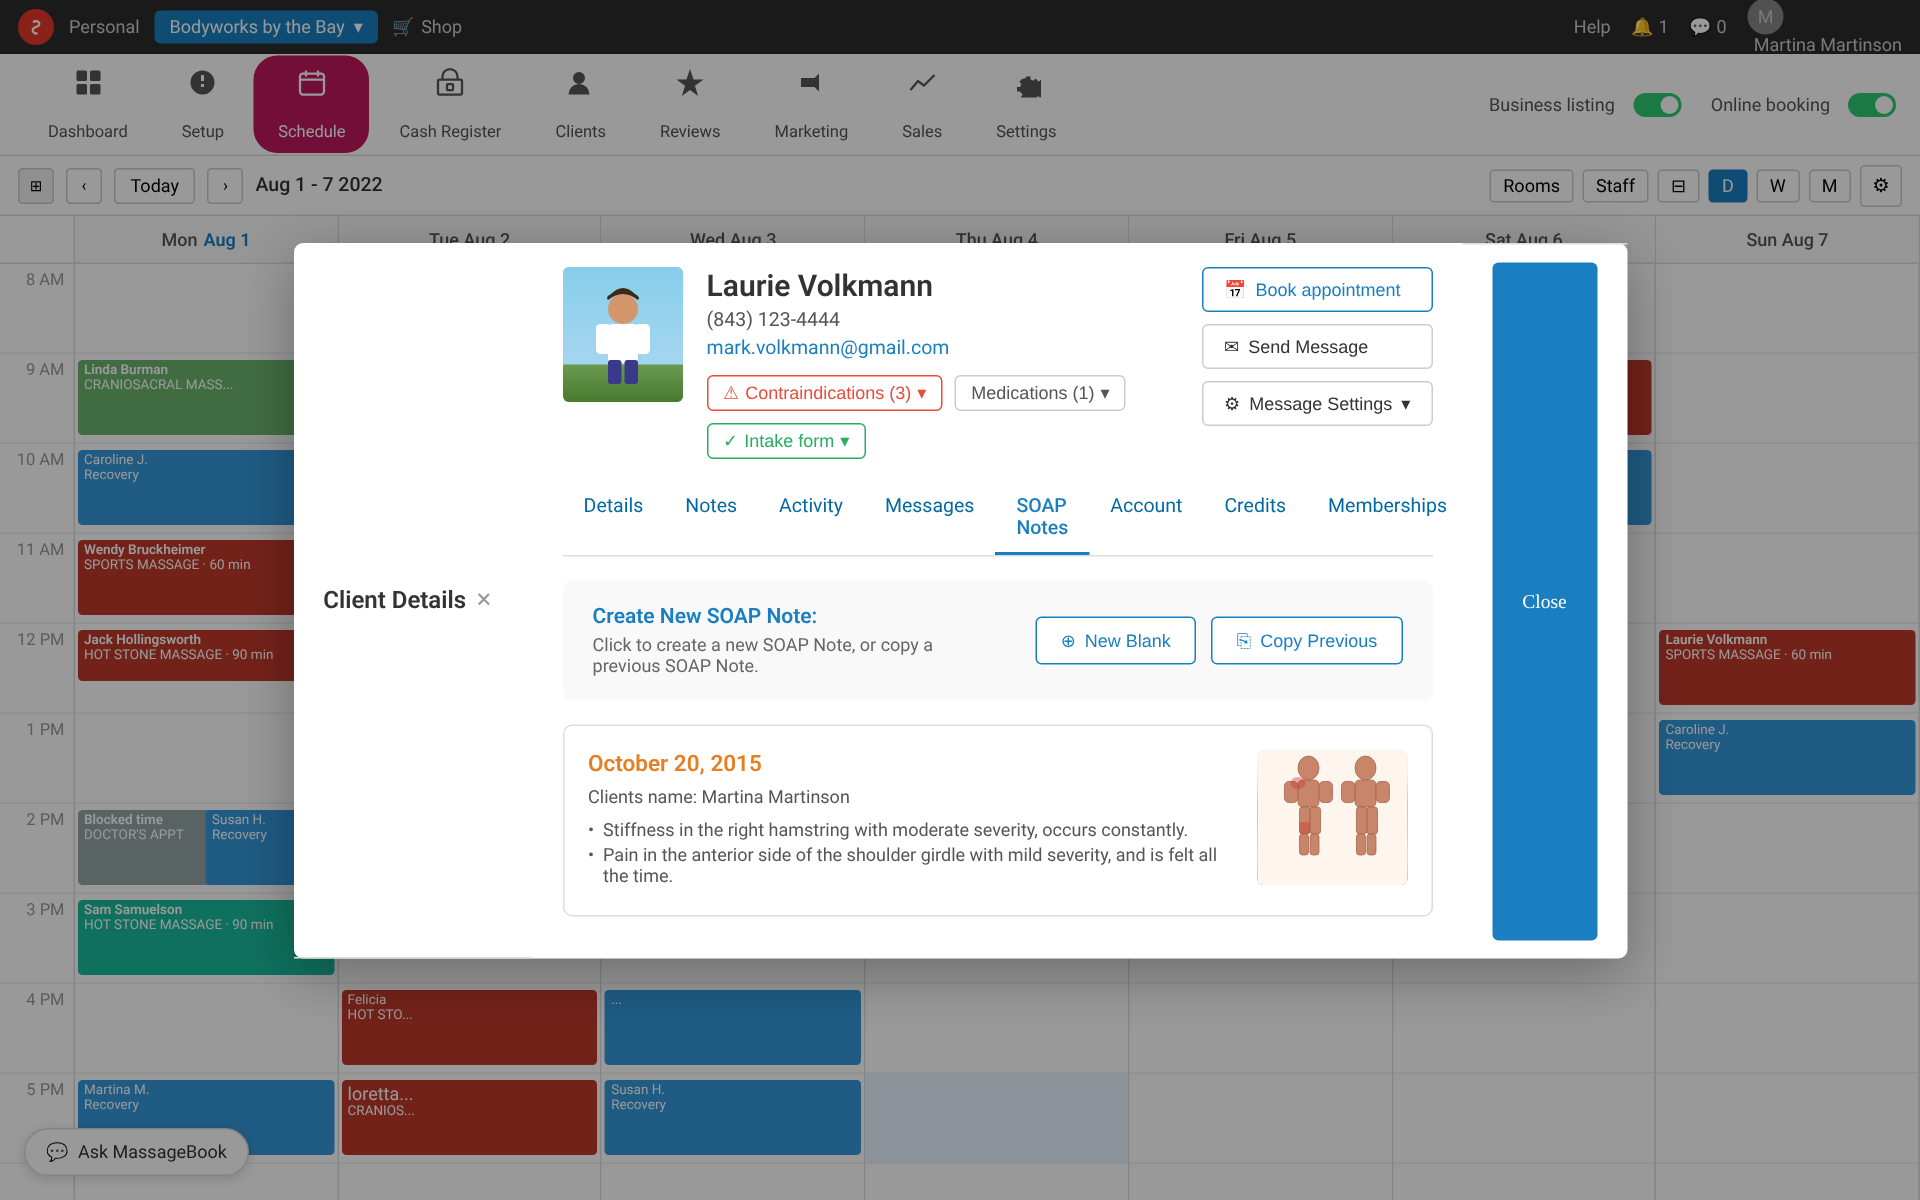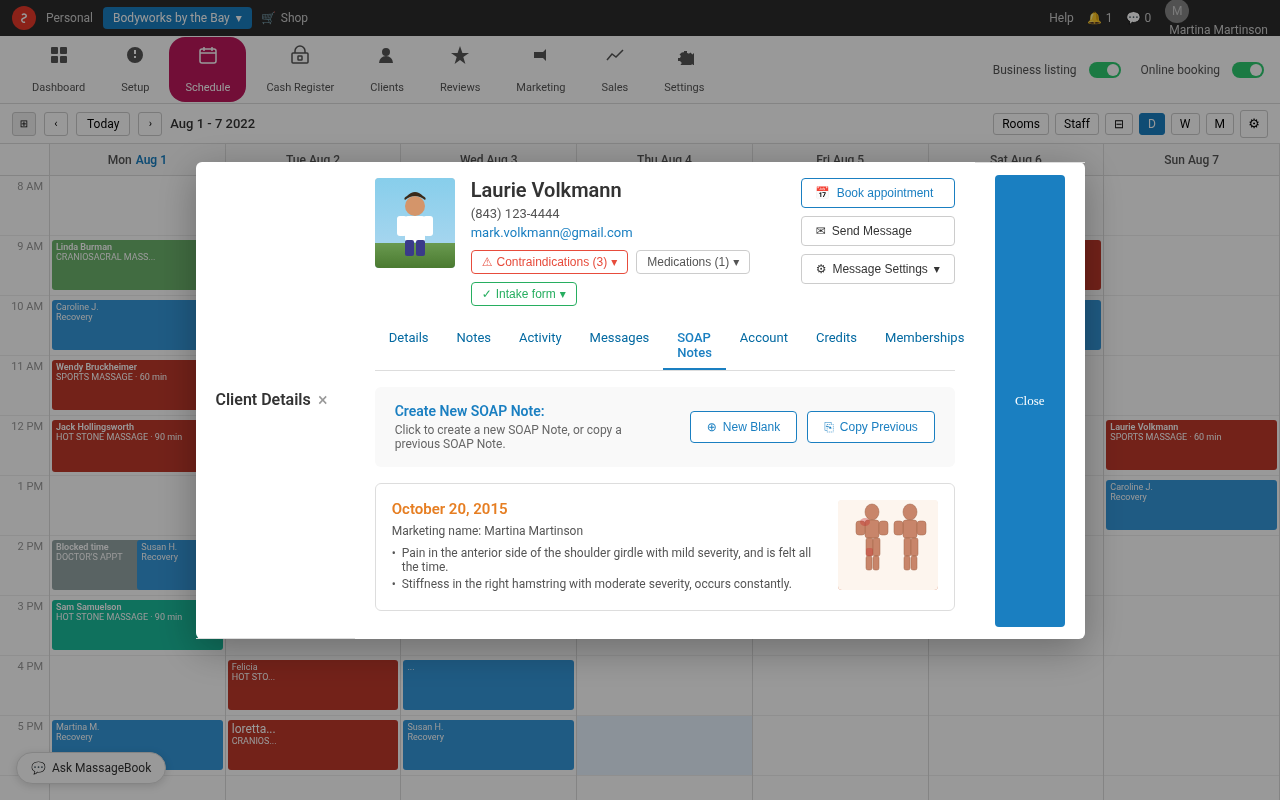--- a/index.html
+++ b/index.html
@@ -252,21 +252,21 @@
               <div style="font-size:9px">Recovery</div>
             </div>
         </div>
         <div class="cal-slot" style="position:relative">
           <div class="cal-event event-red" style="top:4px;height:50px">
               <div style="font-weight:600;font-size:9px">Wendy Bruckheimer</div>
               <div style="font-size:9px">SPORTS MASSAGE · 60 min</div>
             </div>
         </div>
         <div class="cal-slot" style="position:relative">
-          <div class="cal-event event-red" style="top:4px;height:52px">
+          <div class="cal-event event-red" style="top:4px;height:34px">
               <div style="font-weight:600;font-size:9px">Jack Hollingsworth</div>
               <div style="font-size:9px">HOT STONE MASSAGE · 90 min</div>
             </div>
         </div>
         <div class="cal-slot"></div>
         <div class="cal-slot" style="position:relative">
           <div class="cal-event event-gray" style="top:4px;height:50px">
               <div style="font-weight:600;font-size:9px">Blocked time</div>
               <div style="font-size:9px">DOCTOR'S APPT</div>
             </div>
@@ -568,24 +568,24 @@
           <button class="soap-btn">
             <span>⎘</span>
             <span>Copy Previous</span>
           </button>
         </div>
       </div>
 
       <div class="soap-note-card">
         <div class="soap-note-content">
           <div class="soap-note-date">October 20, 2015</div>
-          <div class="soap-note-provider">Marketing name: Martina Martinson</div>
+          <div class="soap-note-provider">Clients name: Martina Martinson</div>
           <ul class="soap-note-items">
+            <li>Stiffness in the right hamstring with moderate severity, occurs constantly.</li>
             <li>Pain in the anterior side of the shoulder girdle with mild severity, and is felt all the time.</li>
-            <li>Stiffness in the right hamstring with moderate severity, occurs constantly.</li>
           </ul>
         </div>
         <div class="soap-note-img">
 
           <svg width="100" height="90" viewBox="0 0 100 90" xmlns="http://www.w3.org/2000/svg">
             <rect width="100" height="90" fill="#fdf5ee"></rect>
 
             <ellipse cx="34" cy="12" rx="7" ry="8" fill="#c8856a" stroke="#a0654a" stroke-width="0.5"></ellipse>
             <rect x="27" y="20" width="14" height="18" rx="3" fill="#c8856a" stroke="#a0654a" stroke-width="0.5"></rect>
             <rect x="18" y="21" width="9" height="14" rx="3" fill="#c8856a" stroke="#a0654a" stroke-width="0.5"></rect>

